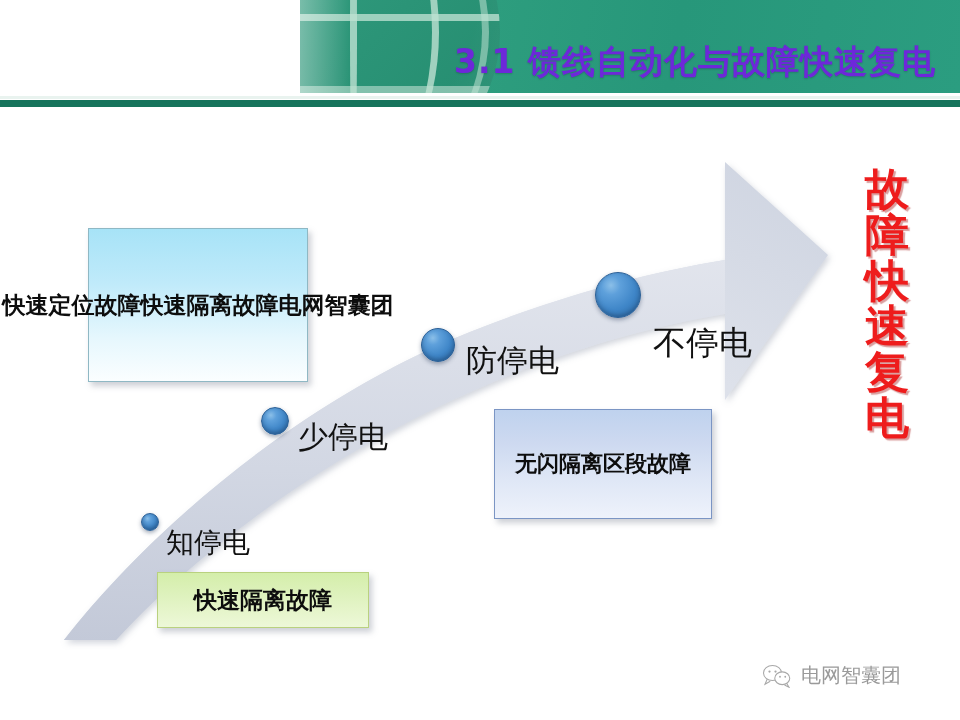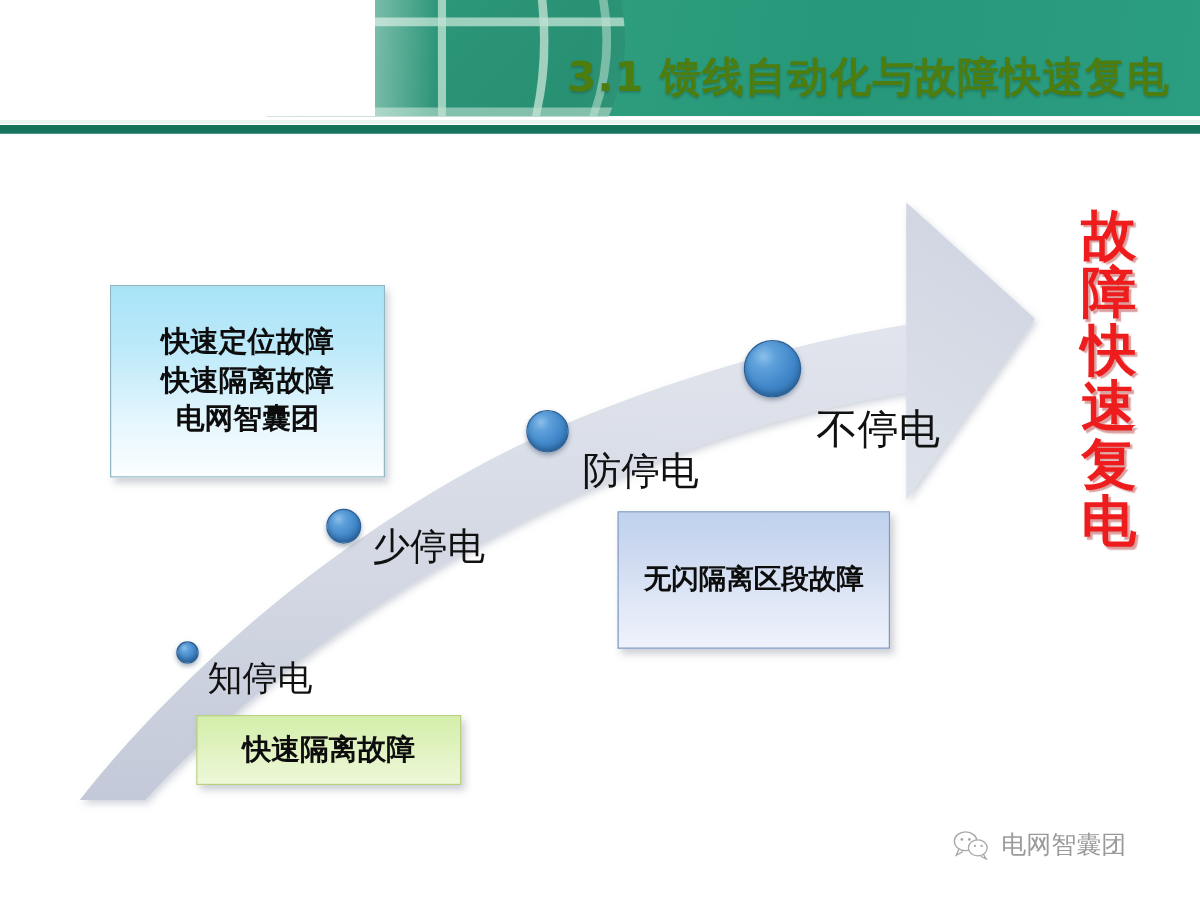--- a/index.html
+++ b/index.html
@@ -34,21 +34,21 @@
   .globe .m3{width:250px;margin-left:-125px;border-right:7px solid rgba(190,225,210,0.55);border-left:7px solid rgba(190,225,210,0.55);}
   .globe .par{position:absolute;left:0;right:0;height:0;border-top:7px solid rgba(190,225,210,0.78);}
   .globe .p2{top:132px;}
   .globe .p3{top:204px;border-top-color:rgba(190,225,210,0.6);}
   .globe-mask{
     position:absolute;left:150px;top:0;width:200px;height:93px;
     background:linear-gradient(90deg,#ffffff 0%,rgba(255,255,255,0.92) 35%,rgba(255,255,255,0.0) 100%);
   }
   .header-title{
     position:absolute;right:24px;top:40px;
-    font-size:33px;font-weight:bold;color:#4d7c0f;letter-spacing:1px;
+    font-size:33px;font-weight:bold;color:#6d28d9;letter-spacing:1px;
     font-family:"DejaVu Sans","Liberation Sans",sans-serif;
     text-shadow:0 1px 2px rgba(0,0,0,0.18);
     white-space:nowrap;
   }
   .header-rule{
     position:absolute;left:0;top:100px;width:960px;height:7px;background:#17745c;
   }
   .header-rule-hi{
     position:absolute;left:0;top:96px;width:960px;height:3px;background:#e9f3ef;
   }
@@ -69,21 +69,21 @@
   
   .stage-label{
     position:absolute;color:#111111;font-weight:normal;
     font-family:"DejaVu Sans","Liberation Sans",sans-serif;
     white-space:nowrap;
   }
 
   
   .box{
     position:absolute;box-sizing:border-box;
-    display:flex;flex-direction:column;align-items:center;justify-content:center;
+    display:flex;flex-direction:row;align-items:center;justify-content:center;
     font-weight:bold;color:#0d0d0d;
     font-family:"DejaVu Sans","Liberation Sans",sans-serif;
     box-shadow:3px 4px 6px rgba(120,130,145,0.38);
   }
   .box div{line-height:1.34;white-space:nowrap;}
 
   .box-cyan{
     left:88px;top:228px;width:220px;height:154px;
     background:linear-gradient(180deg,#a7e3f7 0%,#bfeafa 35%,#e6f7fd 72%,#fbfeff 100%);
     border:1px solid #8fb8c4;font-size:23px;
@@ -177,21 +177,21 @@
              C 330,352 198,450 116,540 Z"></path>
   </svg>
 
   <div class="sphere" style="left:141px;top:513px;width:18px;height:18px;"></div>
   <div class="sphere" style="left:261px;top:407px;width:28px;height:28px;"></div>
   <div class="sphere" style="left:421px;top:328px;width:34px;height:34px;"></div>
   <div class="sphere" style="left:595px;top:272px;width:46px;height:46px;"></div>
 
   <div class="stage-label" style="left:166px;top:524px;font-size:28px;">知停电</div>
   <div class="stage-label" style="left:298px;top:417px;font-size:30px;">少停电</div>
-  <div class="stage-label" style="left:466px;top:356px;font-size:31px;">防停电</div>
+  <div class="stage-label" style="left:466px;top:340px;font-size:31px;">防停电</div>
   <div class="stage-label" style="left:653px;top:286px;font-size:33px;margin-top:35px;">不停电</div>
 
   <div class="box box-cyan">
     <div>快速定位故障</div>
     <div>快速隔离故障</div>
     <div>电网智囊团</div>
   </div>
 
   <div class="box box-blue">
     <div>无闪隔离区段故障</div>

